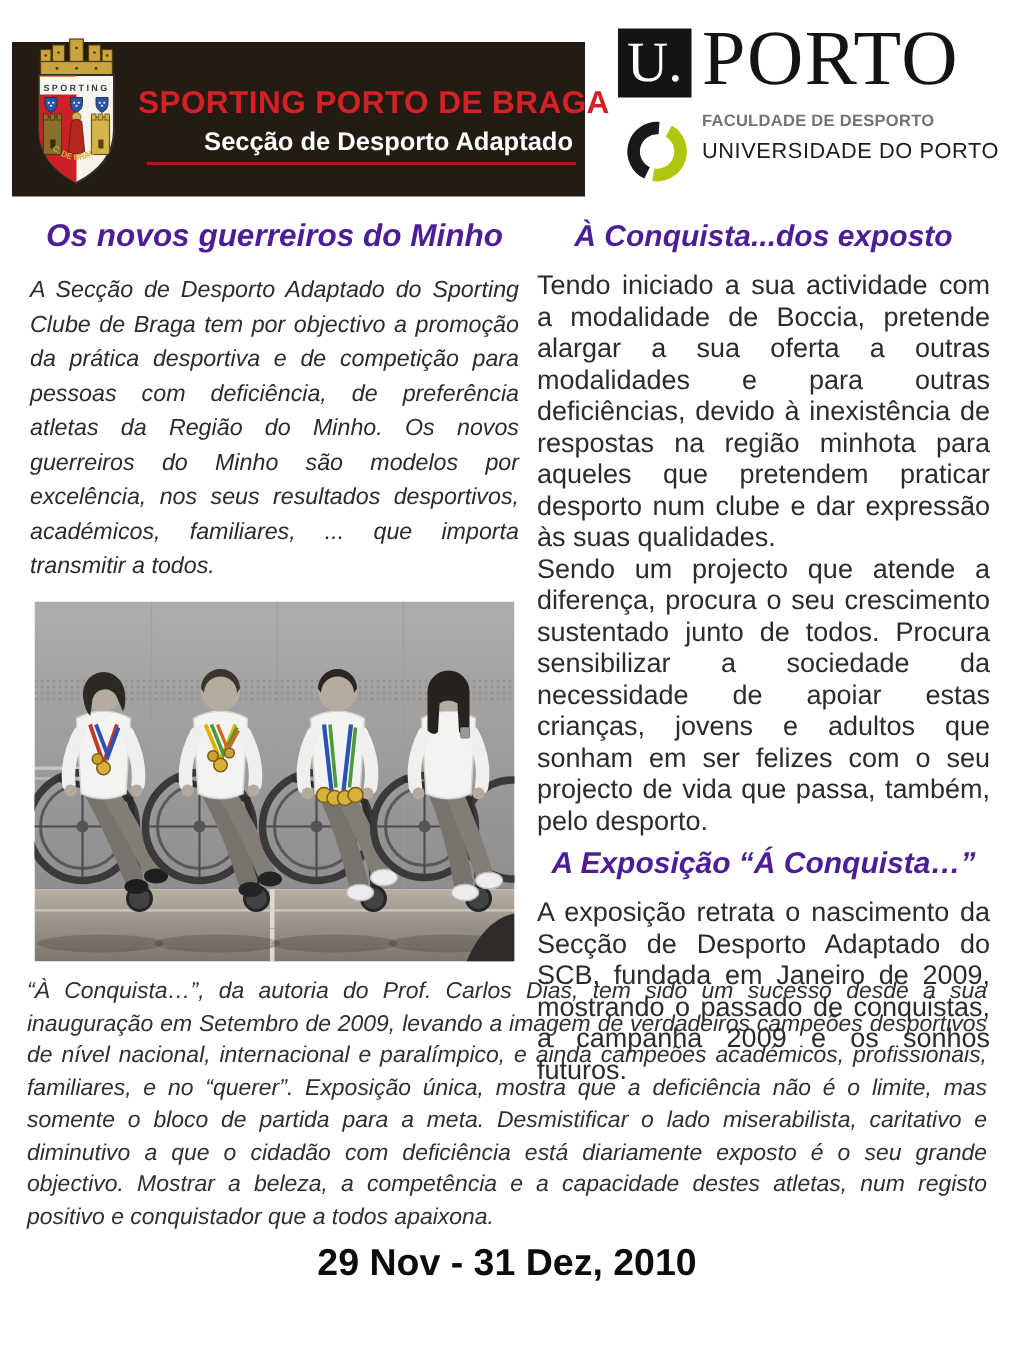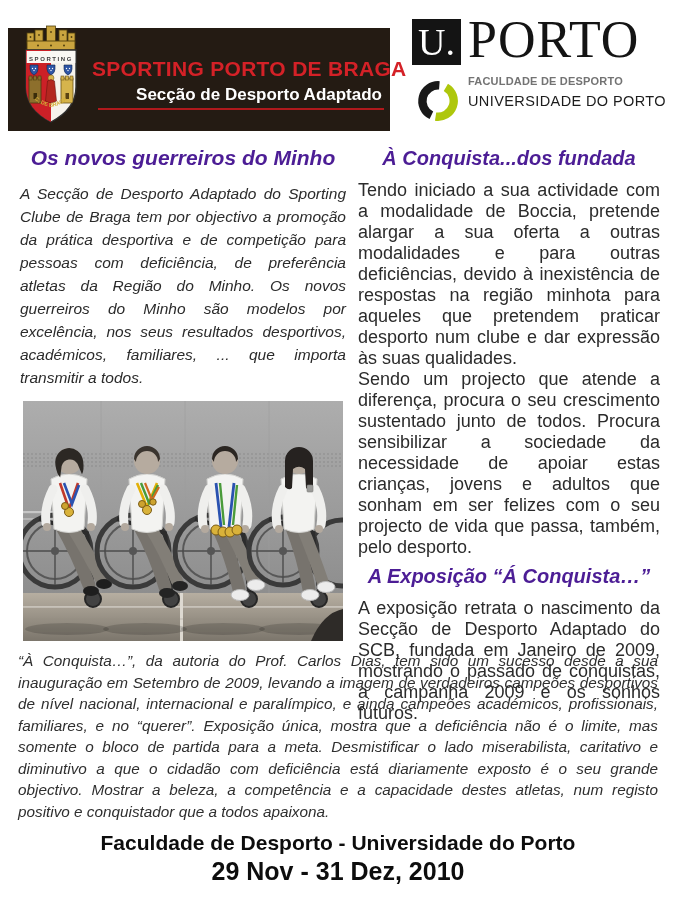--- a/index.html
+++ b/index.html
@@ -290,33 +290,32 @@
         <path d="M-14 60 a14 14 0 1 1 28 0 l0 26 q-4 4 -7 1 l-1 -19 a10 10 0 0 0 -12 0 l-1 19 q-3 3 -7 -1 z" fill="#262220"></path>
         <rect x="8" y="84" width="6" height="7" rx="1" fill="#9a9a98" stroke="#7c7c7a" stroke-width="0.6"></rect>
       </g>
 
       <path d="M288 240 q12 -28 32 -32 l0 32 z" fill="#2e2b28"></path>
     </svg>
   </div>
 
   <div class="col-right">
     <div class="section">
-      <h2 class="heading">À Conquista...dos fundada</h2>
+      <h2 class="heading">À Conquista...dos exposto</h2>
       <p class="body-text">Tendo iniciado a sua actividade com a modalidade de Boccia, pretende alargar a sua oferta a outras modalidades e para outras deficiências, devido à inexistência de respostas na região minhota para aqueles que pretendem praticar desporto num clube e dar expressão às suas qualidades.</p>
     </div>
     <div class="section">
       <p class="body-text">Sendo um projecto que atende a diferença, procura o seu crescimento sustentado junto de todos. Procura sensibilizar a sociedade da necessidade de apoiar estas crianças, jovens e adultos que sonham em ser felizes com o seu projecto de vida que passa, também, pelo desporto.</p>
     </div>
     <div class="section">
       <h2 class="heading">A Exposição “Á Conquista…”</h2>
       <p class="body-text italic">A exposição retrata o nascimento da Secção de Desporto Adaptado do SCB, fundada em Janeiro de 2009, mostrando o passado de conquistas, a campanha 2009 e os sonhos futuros.</p>
     </div>
   </div>
 
   <div class="bottom-block">
     <p class="closing">“À Conquista…”, da autoria do Prof. Carlos Dias, tem sido um sucesso desde a sua inauguração em Setembro de 2009, levando a imagem de verdadeiros campeões desportivos de nível nacional, internacional e paralímpico, e ainda campeões académicos, profissionais, familiares, e no “querer”. Exposição única, mostra que a deficiência não é o limite, mas somente o bloco de partida para a meta. Desmistificar o lado miserabilista, caritativo e diminutivo a que o cidadão com deficiência está diariamente exposto é o seu grande objectivo. Mostrar a beleza, a competência e a capacidade destes atletas, num registo positivo e conquistador que a todos apaixona.</p>
     <div class="footer">
-      <div class="footer-venue">Faculdade de Desporto - Universidade do Porto</div>
       <div class="footer-dates">29 Nov - 31 Dez, 2010</div>
     </div>
   </div>
 
 </div>
 
 </body></html>

